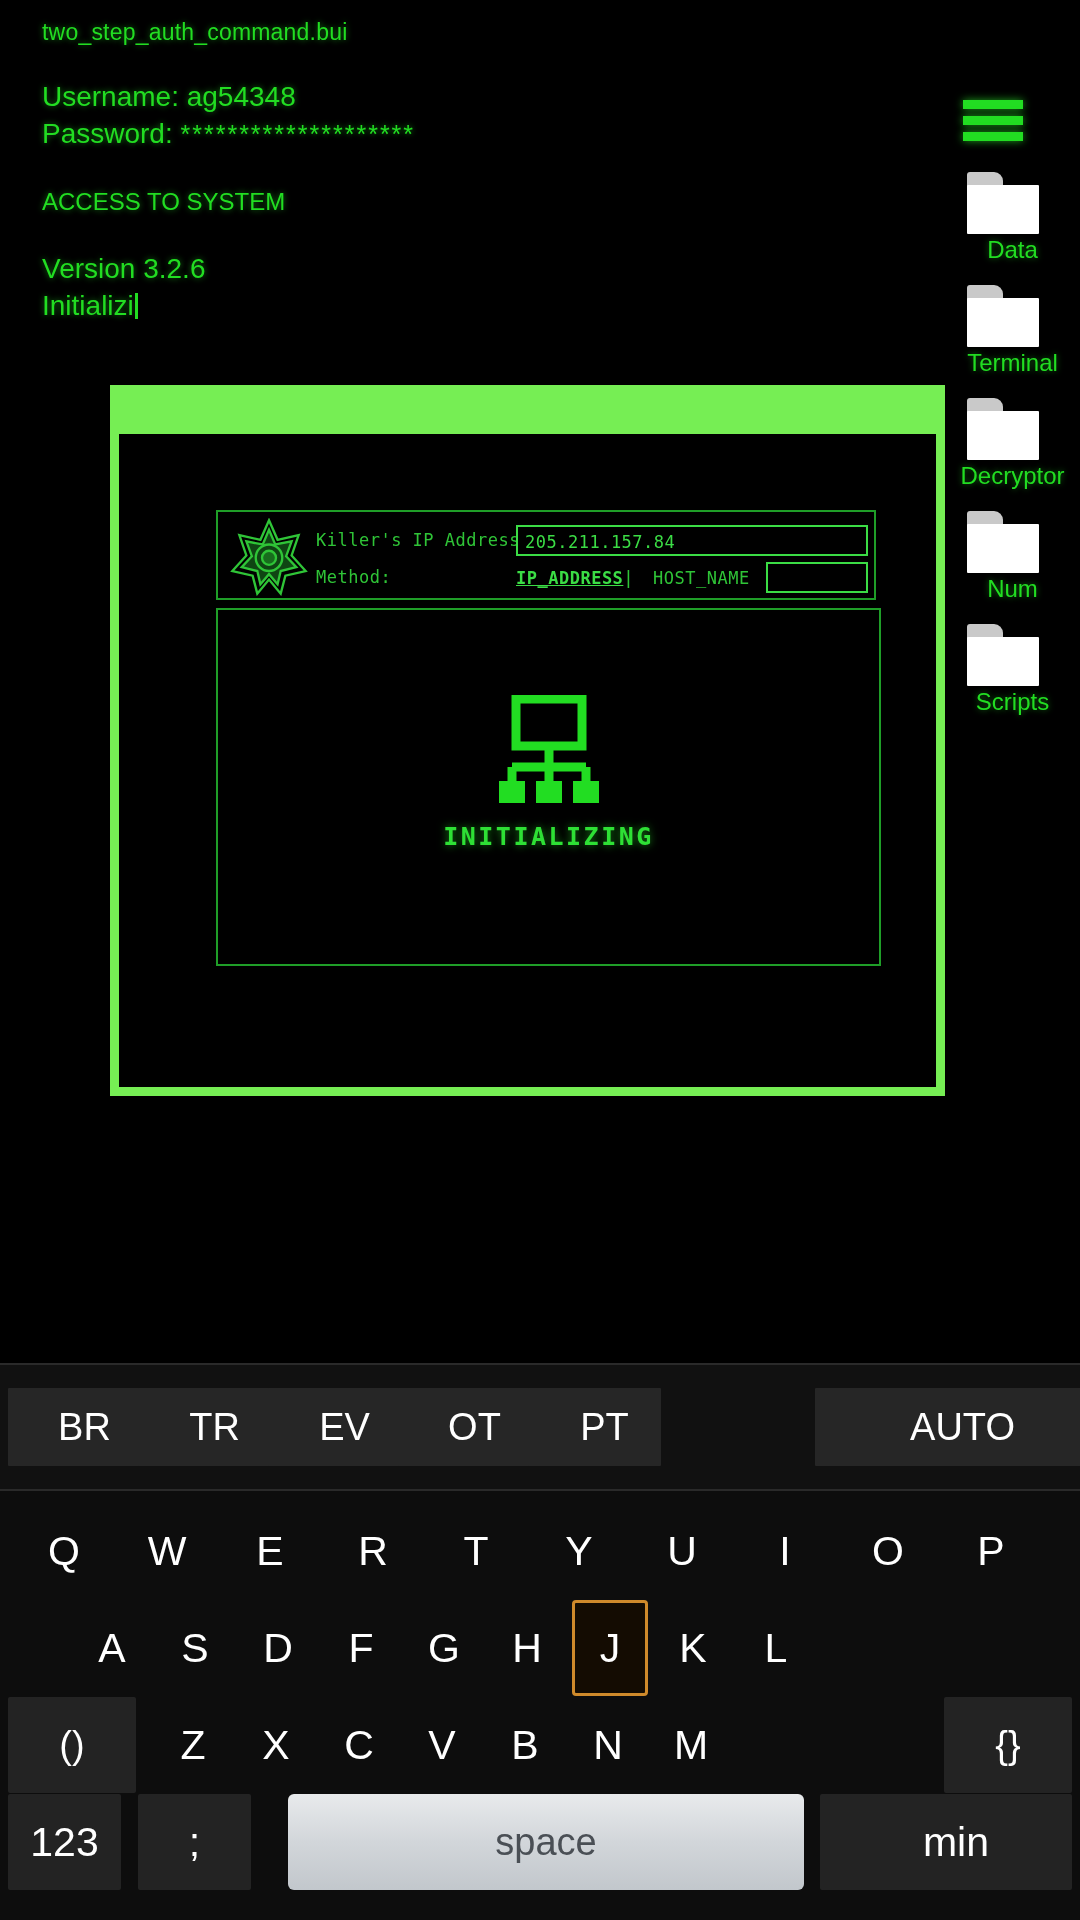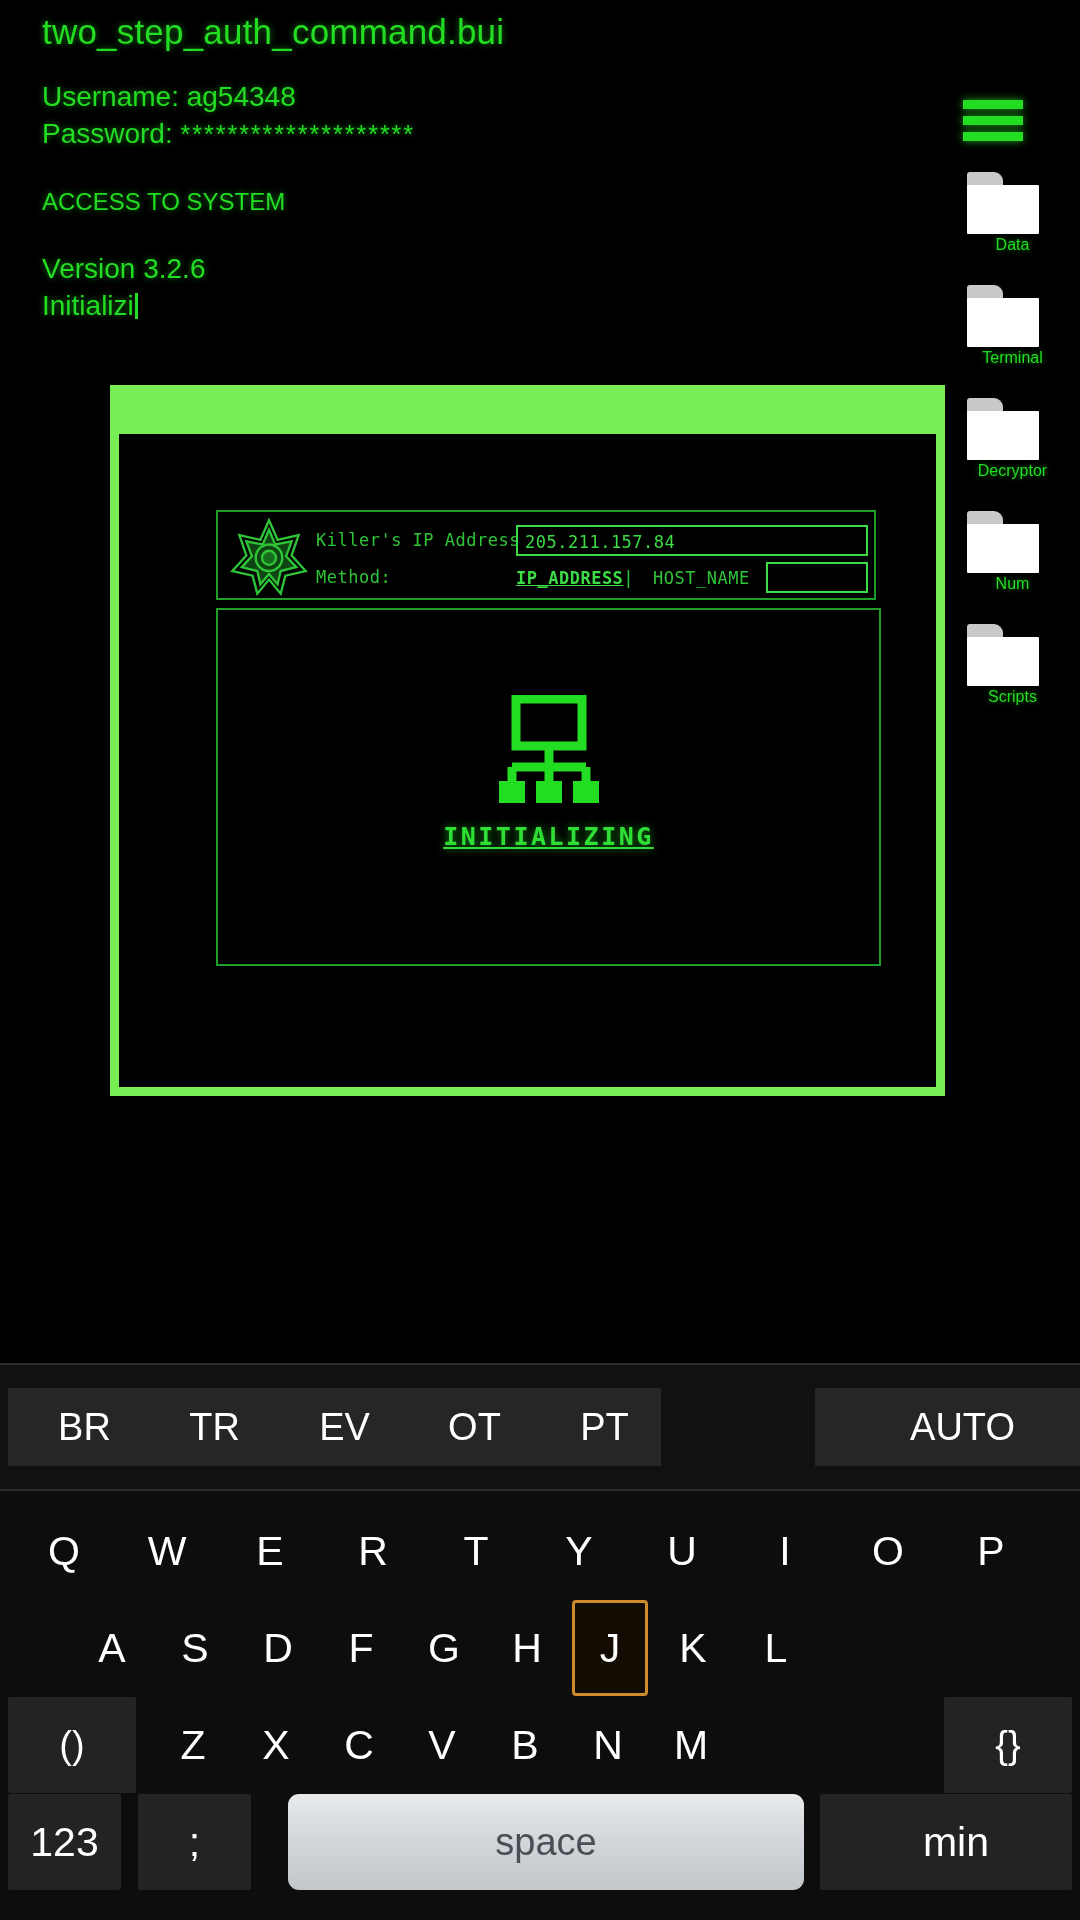--- a/index.html
+++ b/index.html
@@ -33,21 +33,21 @@
     white-space: pre;
   }
 
   #console-log {
     position: absolute;
     left: 42px;
     top: 12px;
     width: 880px;
   }
   #file-name-line {
-    font-size: 35px;
+    font-size: 23px;
     line-height: 40px;
     letter-spacing: 0.2px;
   }
   #cred-block {
     margin-top: 26px;
     font-size: 28px;
     line-height: 37px;
   }
   #cred-block .pw-stars {
     letter-spacing: 2px;
@@ -137,21 +137,21 @@
     background: #ffffff;
     border-radius: 1px;
   }
   .folder-label {
     position: absolute;
     left: 0;
     top: 64px;
     width: 135px;
     text-align: center;
     color: #22DD22;
-    font-size: 16px;
+    font-size: 24px;
     text-shadow: 0 0 6px rgba(40,230,40,0.5);
     white-space: nowrap;
   }
 
   
   #hack-window {
     position: absolute;
     left: 110px;
     top: 385px;
     width: 835px;
@@ -299,21 +299,20 @@
     position: absolute;
     left: 0;
     top: 212px;
     width: 100%;
     text-align: center;
     color: #2ee035;
     font-size: 25px;
     font-weight: bold;
     letter-spacing: 2.5px;
     text-shadow: 0 0 8px rgba(40,230,40,0.6);
-    text-decoration: underline;
   }
 
   
   #keyboard {
     position: absolute;
     left: 0;
     top: 1363px;
     width: 1080px;
     height: 557px;
     background: #0d0d0d;
@@ -374,21 +373,21 @@
   }
   .key.highlight {
     border: 3px solid #cf8a2b;
     border-radius: 4px;
     background: #140c02;
   }
   .key.space {
     background: linear-gradient(180deg, #e8eaec 0%, #d2d6da 50%, #c2c7cc 100%);
     color: #4a4f55;
     font-size: 38px;
-    border-radius: 11px;
+    border-radius: 6px;
   }
   .key.symbol { font-size: 38px; }
 </style>
 </head>
 <body>
 
 <div id="app-screen">
 
   <div id="console-log">
     <div id="file-name-line" class="term-text">two_step_auth_command.bui</div>

